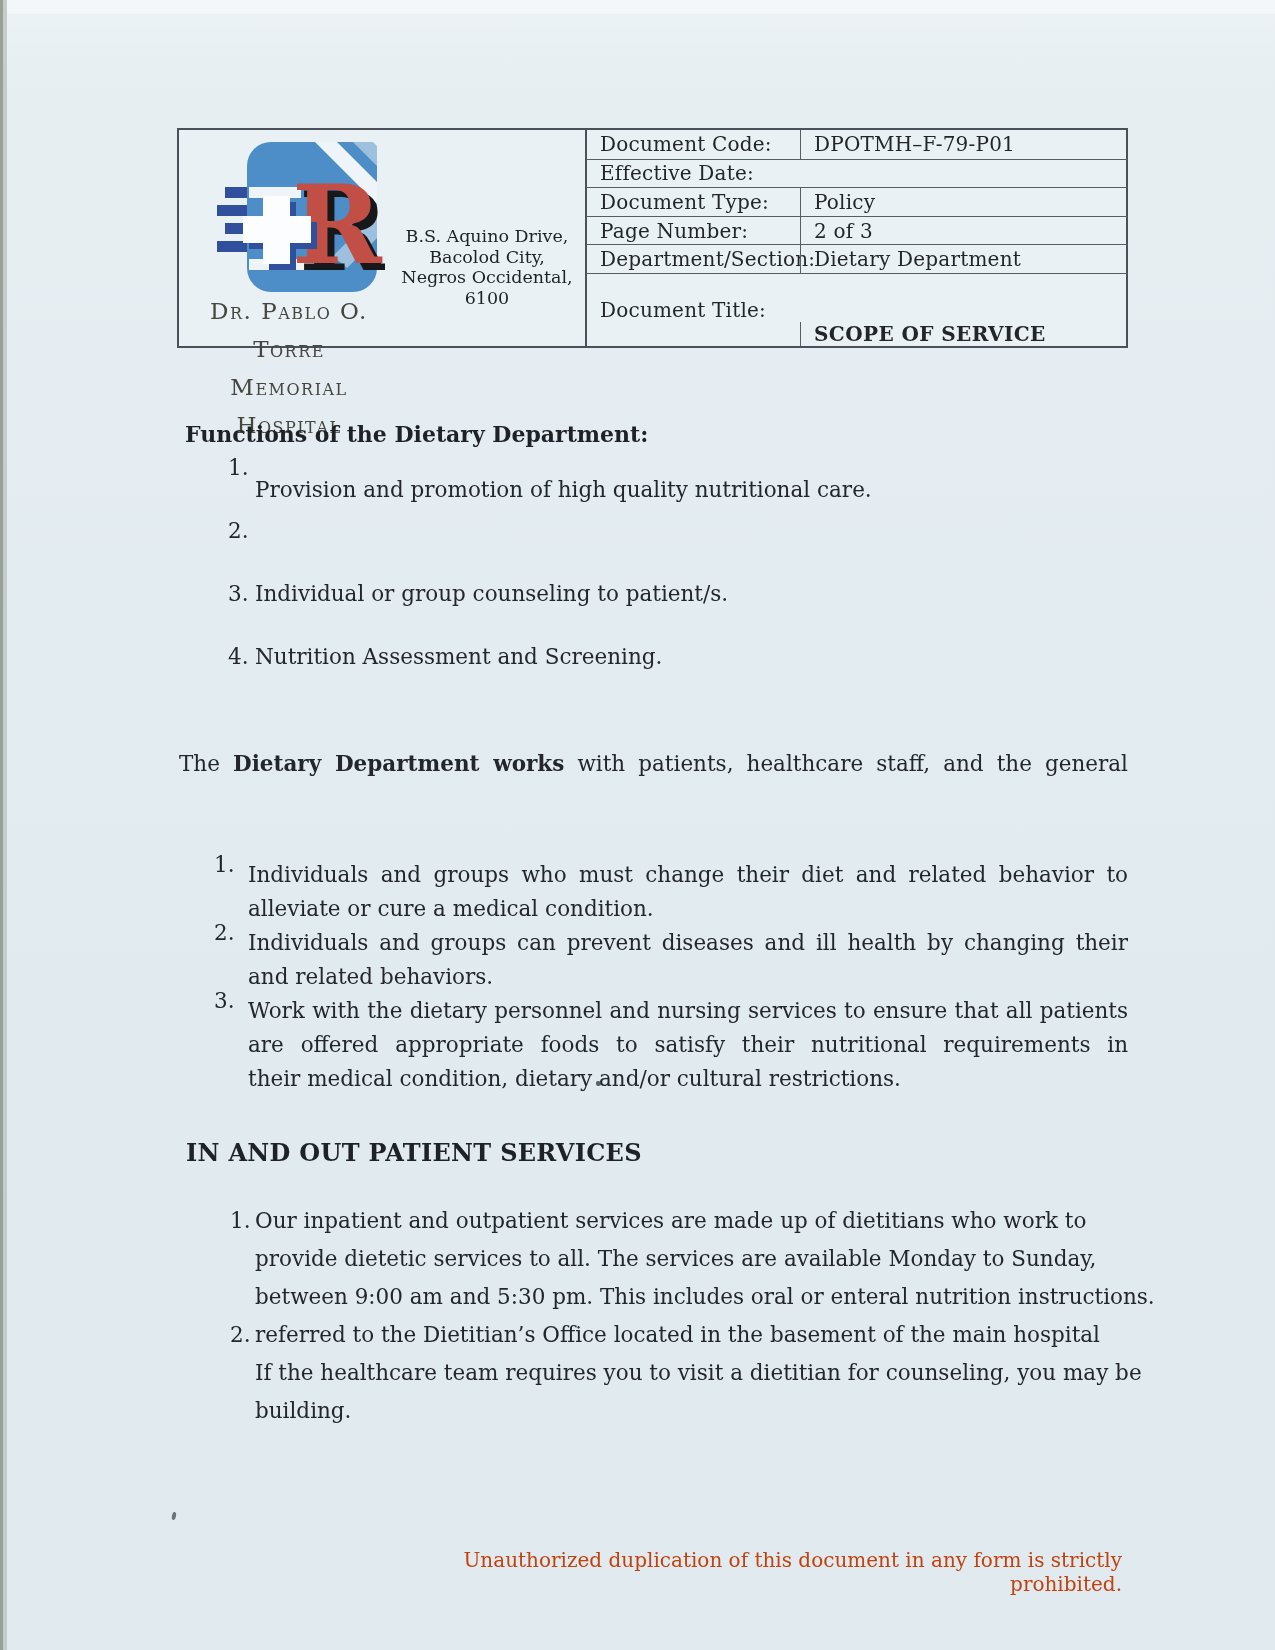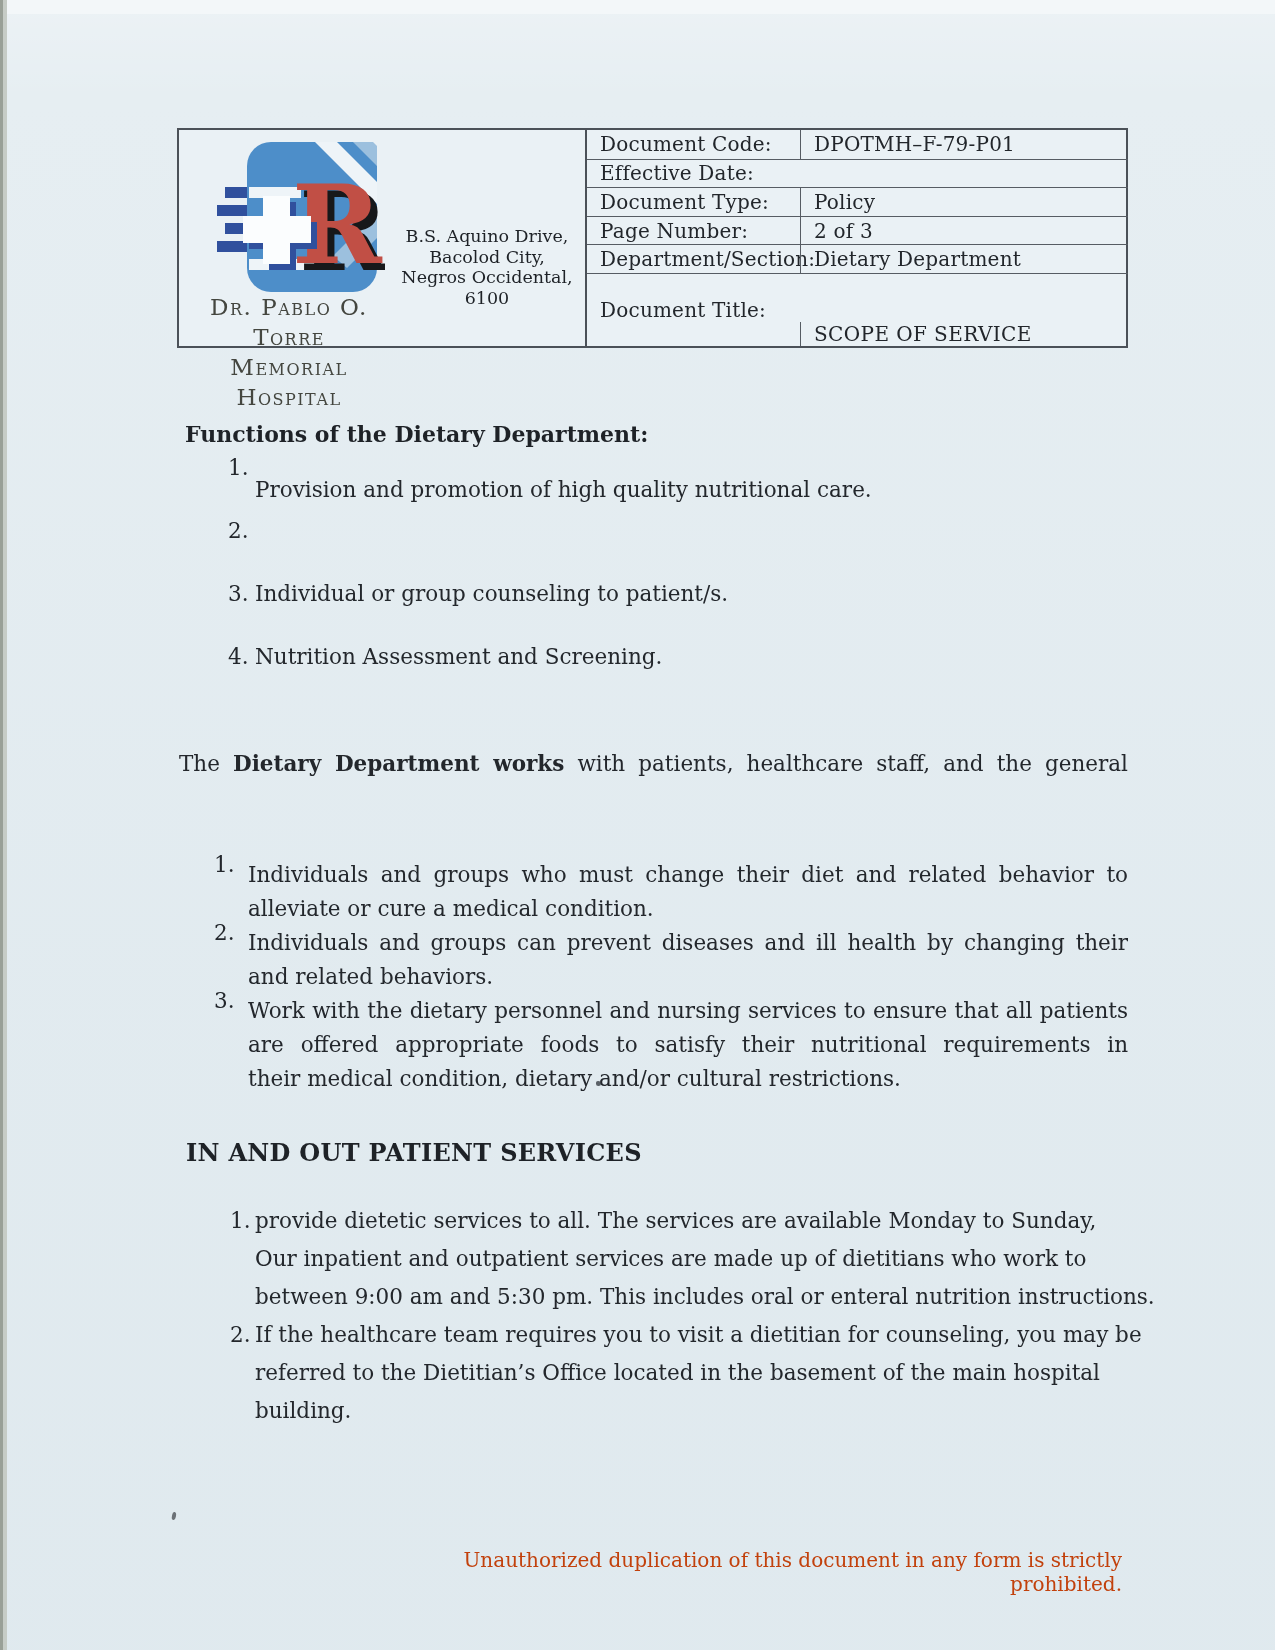--- a/index.html
+++ b/index.html
@@ -16,23 +16,23 @@
   .edge-top{left:0;top:0;width:1275px;height:14px;background:#f3f7f9;}
   .paper-tint{left:0;top:0;width:1275px;height:1650px;
     background:linear-gradient(180deg, rgba(255,255,255,.25) 0%, rgba(255,255,255,0) 6%, rgba(205,220,228,.18) 60%, rgba(205,220,228,.25) 100%);}
   
   .header-box{left:177px;top:128px;width:951px;height:220px;border:2px solid #4b5158;box-sizing:border-box;background:#eaf1f5;}
   .doc-table{position:absolute;left:406px;top:0;width:543px;height:216px;border-left:2px solid #4b5158;display:grid;grid-template-rows:repeat(6,1fr);box-sizing:border-box;}
   .trow{display:grid;grid-template-columns:213px 1fr;}
   .trow + .trow{border-top:1.6px solid #565c63;}
   .tcell{display:flex;align-items:center;padding-left:13px;font-size:20px;letter-spacing:.2px;color:#22262b;text-align:center;}
   .tcell.val{border-left:1.6px solid #565c63;}
-  .tcell.bold{font-weight:normal;letter-spacing:.4px;margin-top:48px;}
+  .tcell.bold{font-weight:bold;letter-spacing:.4px;margin-top:48px;}
   
-  .hosp-name{font-variant:small-caps;color:#44463f;letter-spacing:1.5px;text-align:center;font-size:23px;line-height:30px;}
+  .hosp-name{font-variant:small-caps;color:#44463f;letter-spacing:1.5px;text-align:center;font-size:23px;line-height:38px;}
   .address{font-size:17.5px;line-height:20.5px;text-align:center;color:#1e2227;}
   
   .h1{font-size:22px;font-weight:bold;color:#1e2227;}
   .h2{font-size:24px;font-weight:bold;letter-spacing:.3px;color:#1e2227;}
   .bodyline{font-size:21.5px;color:#23272c;white-space:nowrap;}
   .marker{font-size:21.5px;color:#23272c;}
   .jwrap{width:880px;margin-top:6px;}
   .jline{font-size:21.5px;color:#23272c;height:34px;line-height:34px;text-align:justify;text-align-last:justify;overflow:hidden;}
   .jline.endline{text-align-last:left;}
   .pwrap{width:949px;}
@@ -154,25 +154,25 @@
     <div class="jline">are offered appropriate foods to satisfy their nutritional requirements in relation to</div>
     <div class="jline endline">their medical condition, dietary and/or cultural restrictions.</div>
   </div>
 
   <div class="abs h2" style="left:186px;top:1138px;">IN AND OUT PATIENT SERVICES</div>
 
   <div class="abs marker" style="left:230px;top:1202px;line-height:38px;">1.</div>
   <div class="abs marker" style="left:230px;top:1316px;line-height:38px;">2.</div>
 
   <div class="abs lwrap" style="left:255px;top:1202px;">
+    <div class="lline">Our inpatient and outpatient services are made up of dietitians who work to</div>
     <div class="lline">provide dietetic services to all. The services are available Monday to Sunday,</div>
-    <div class="lline">Our inpatient and outpatient services are made up of dietitians who work to</div>
     <div class="lline">between 9:00 am and 5:30 pm. This includes oral or enteral nutrition instructions.</div>
+    <div class="lline">referred to the Dietitian’s Office located in the basement of the main hospital</div>
     <div class="lline">If the healthcare team requires you to visit a dietitian for counseling, you may be</div>
-    <div class="lline">referred to the Dietitian’s Office located in the basement of the main hospital</div>
     <div class="lline">building.</div>
   </div>
 
   <div class="abs footer" style="left:392px;top:1548px;">Unauthorized duplication of this document in any form is strictly prohibited.</div>
 
   <div class="abs speck" style="left:172px;top:1512px;width:4px;height:8px;transform:rotate(12deg);opacity:.7;"></div>
   <div class="abs speck" style="left:596px;top:1081px;width:5px;height:5px;opacity:.8;"></div>
 </div>
 
 </body></html>

